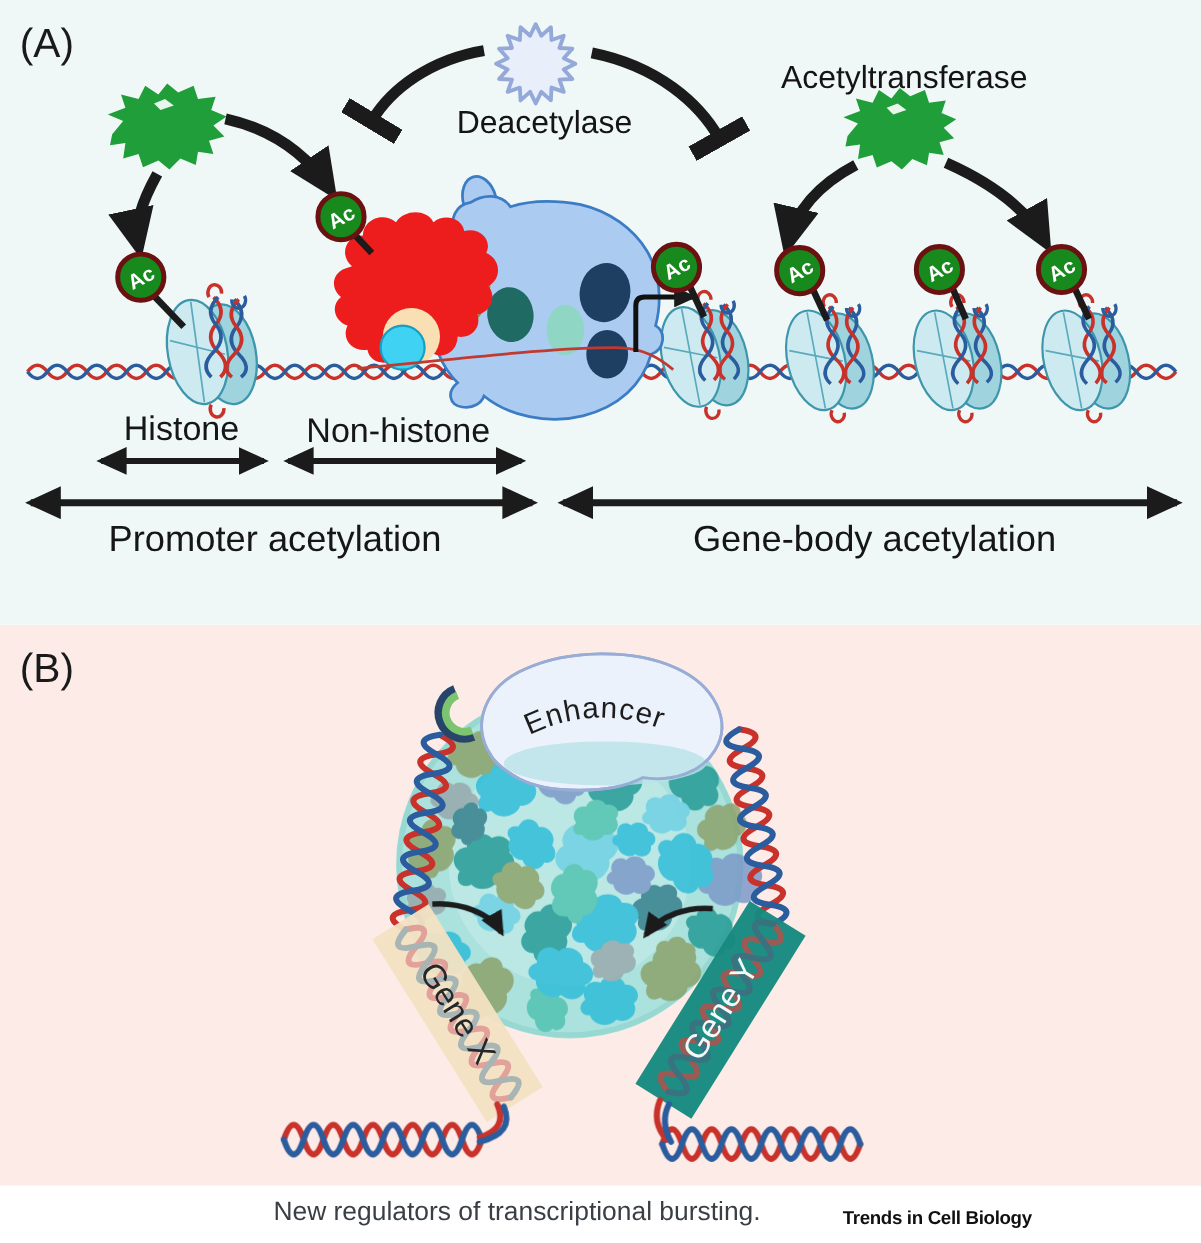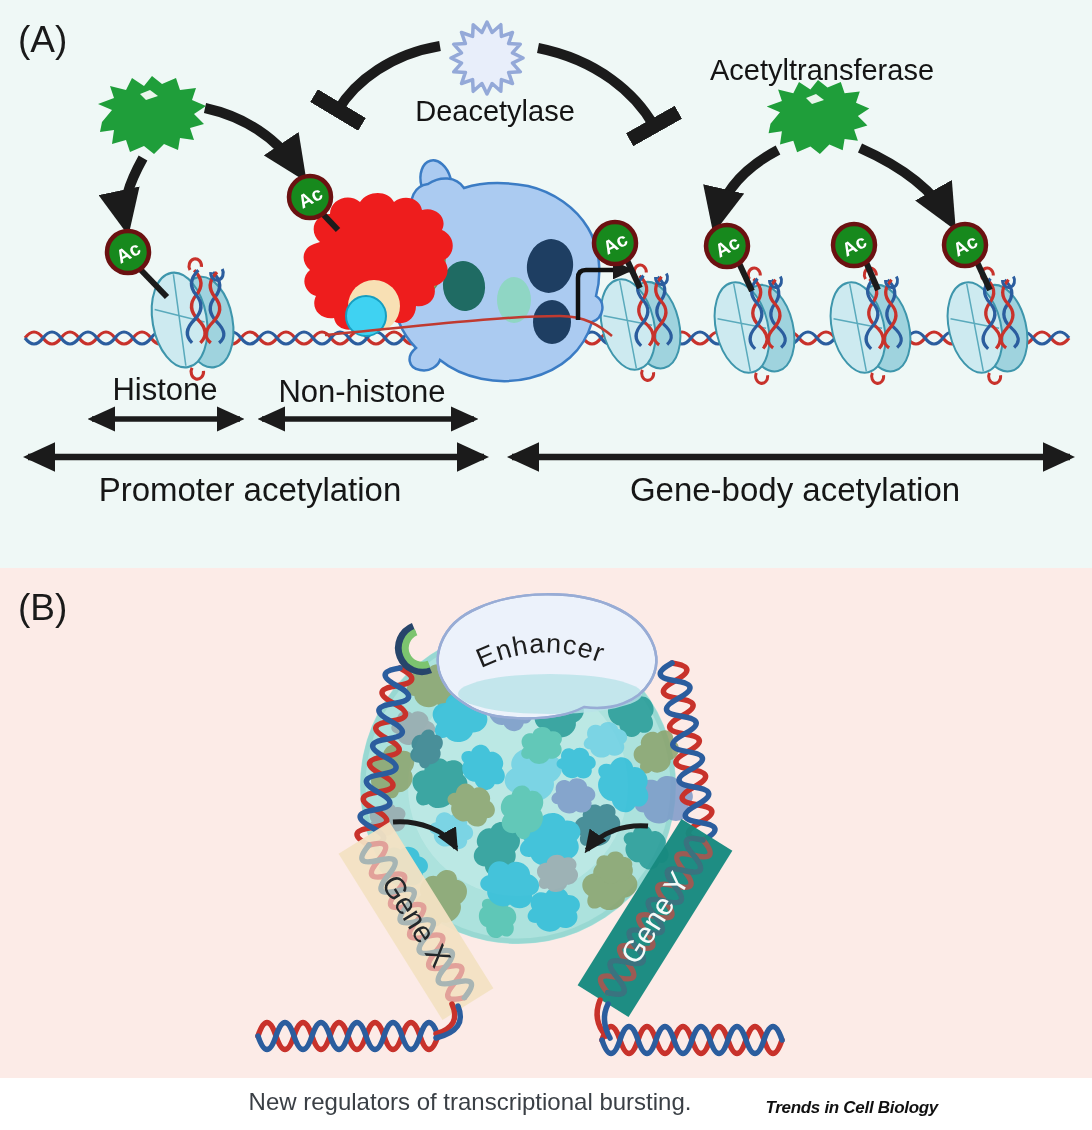--- a/index.html
+++ b/index.html
@@ -5,21 +5,21 @@
   html,body{margin:0;padding:0;background:#fff;}
   #page{position:relative;width:1092px;height:1130px;background:#fff;overflow:hidden;
         font-family:"Liberation Sans", sans-serif;}
   .panel{position:absolute;left:0;width:1092px;}
   #panelA{top:0;height:568px;}
   #panelB{top:568px;height:510px;}
   #captionbar{position:absolute;left:0;top:1078px;width:944px;height:52px;background:#ffffff;}
   #caption{position:absolute;left:140px;top:10px;width:660px;text-align:center;
            font-size:24px;color:#3a3f45;}
   #journal{position:absolute;right:6px;top:20px;font-size:17px;font-weight:bold;
-           color:#101010;letter-spacing:-0.3px;font-style:italic;}
+           color:#101010;letter-spacing:-0.3px;}
   svg text{font-family:"Liberation Sans", sans-serif;}
 </style>
 </head>
 <body>
 
 <div id="page">
 
 <svg id="panelA" class="panel" viewBox="0 0 1092 568" width="1092" height="568">
   <defs>
     <marker id="arrowC" viewBox="0 0 4.6 4.2" markerWidth="4.6" markerHeight="4.2" refX="3.4" refY="2.1" orient="auto-start-reverse">

